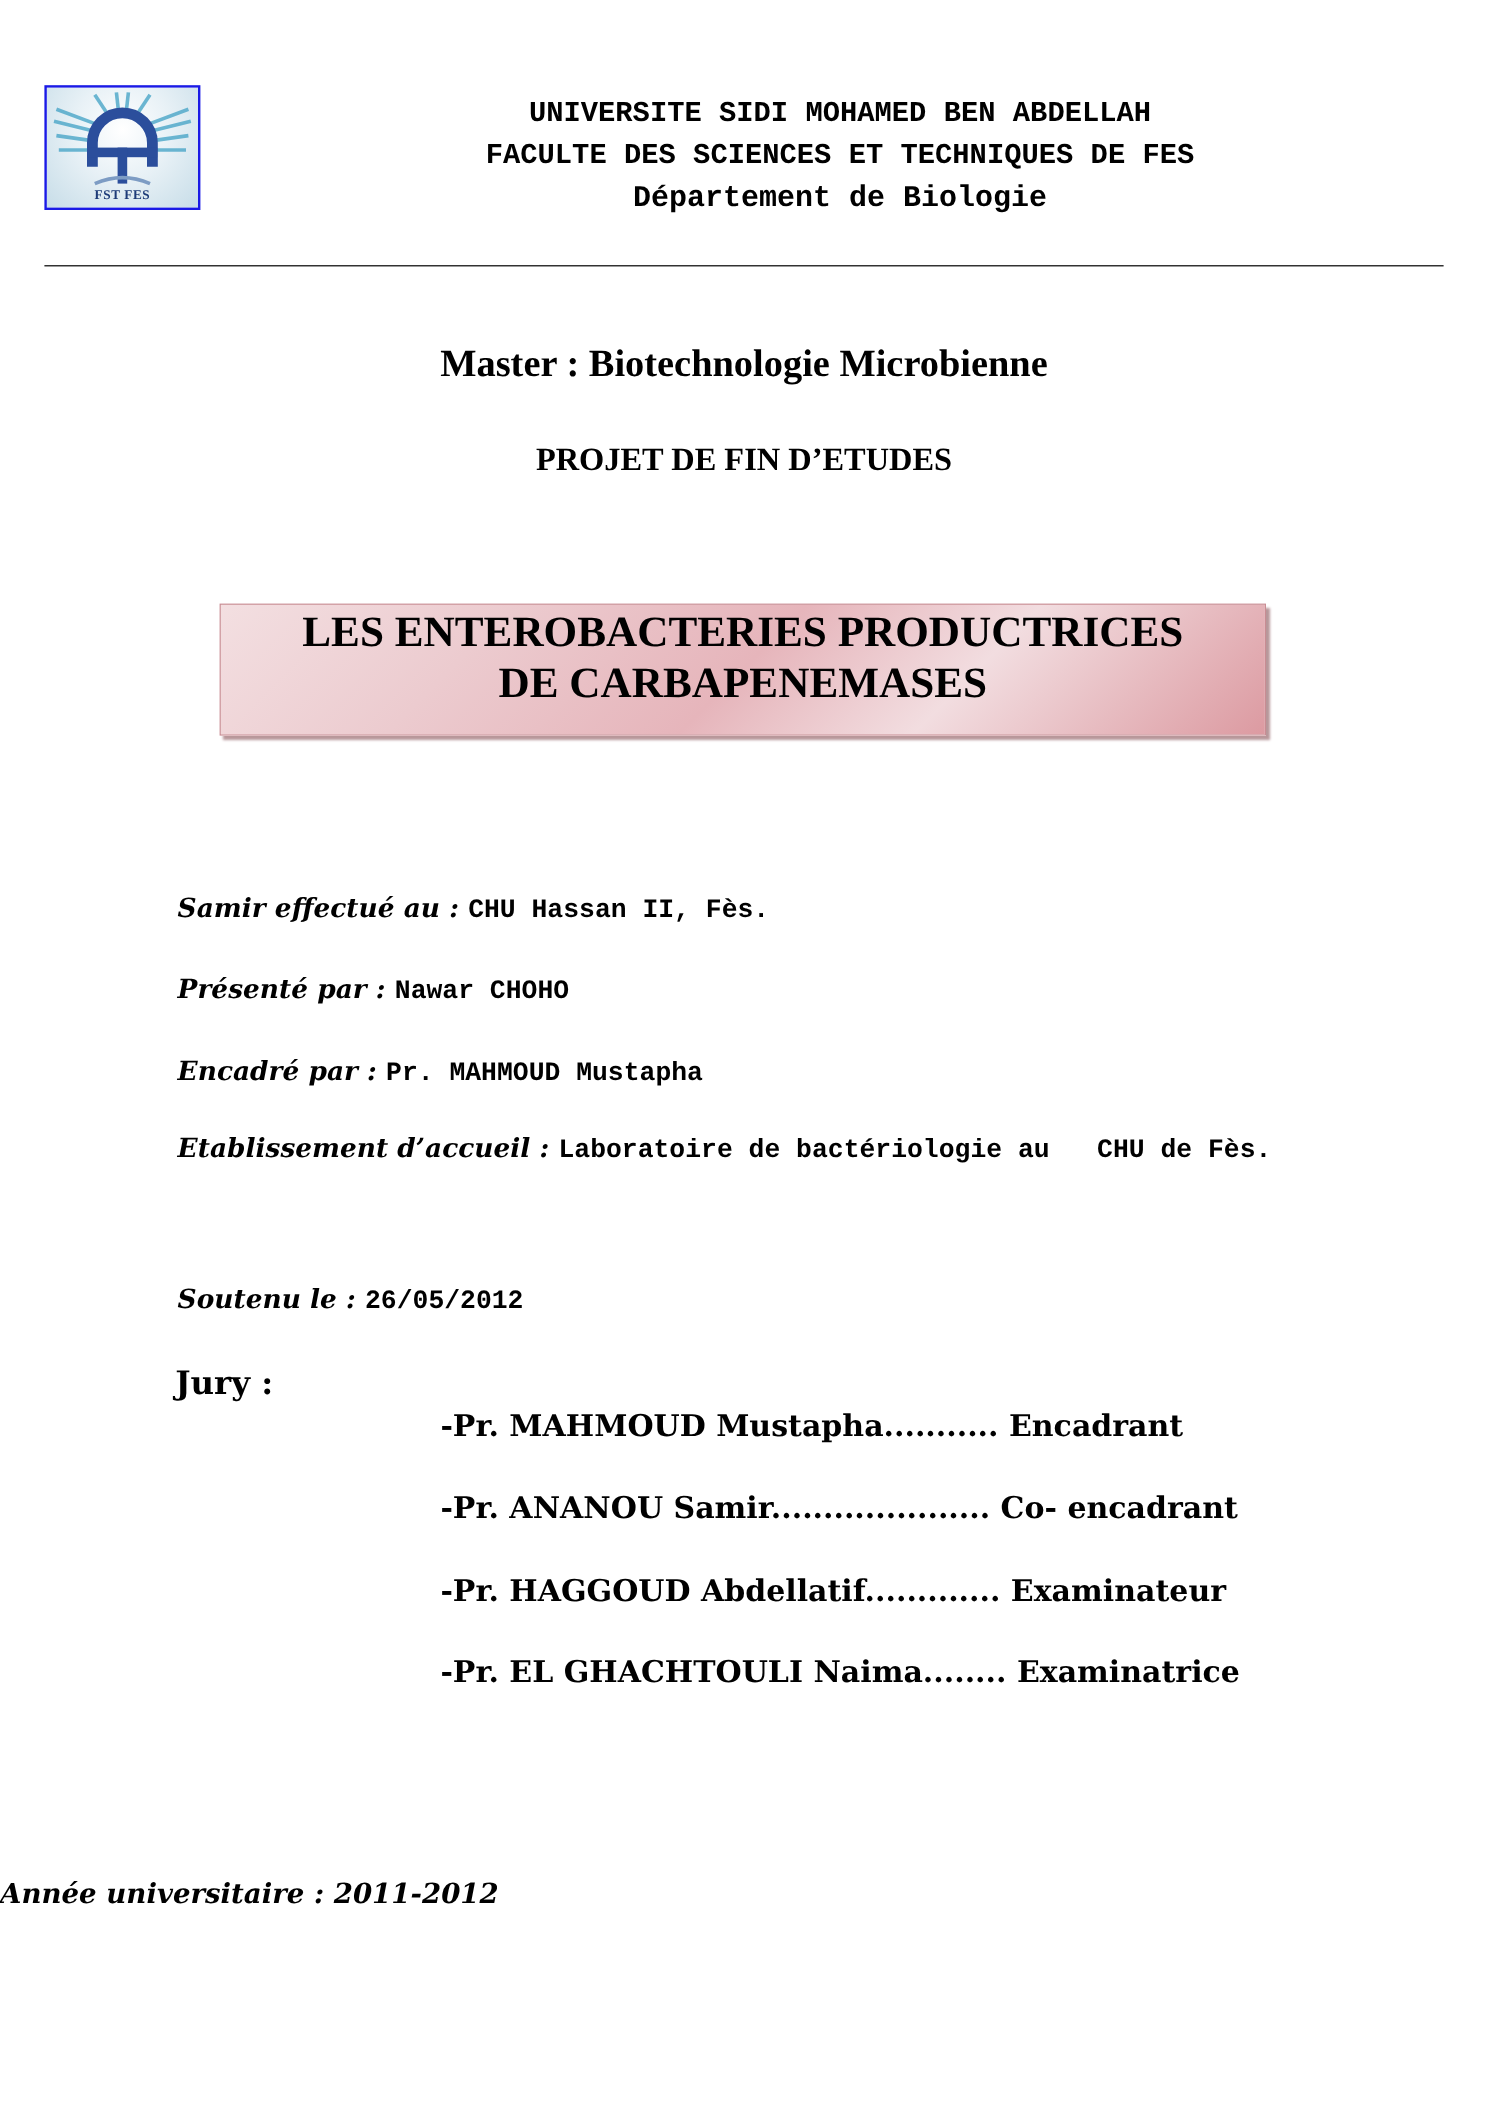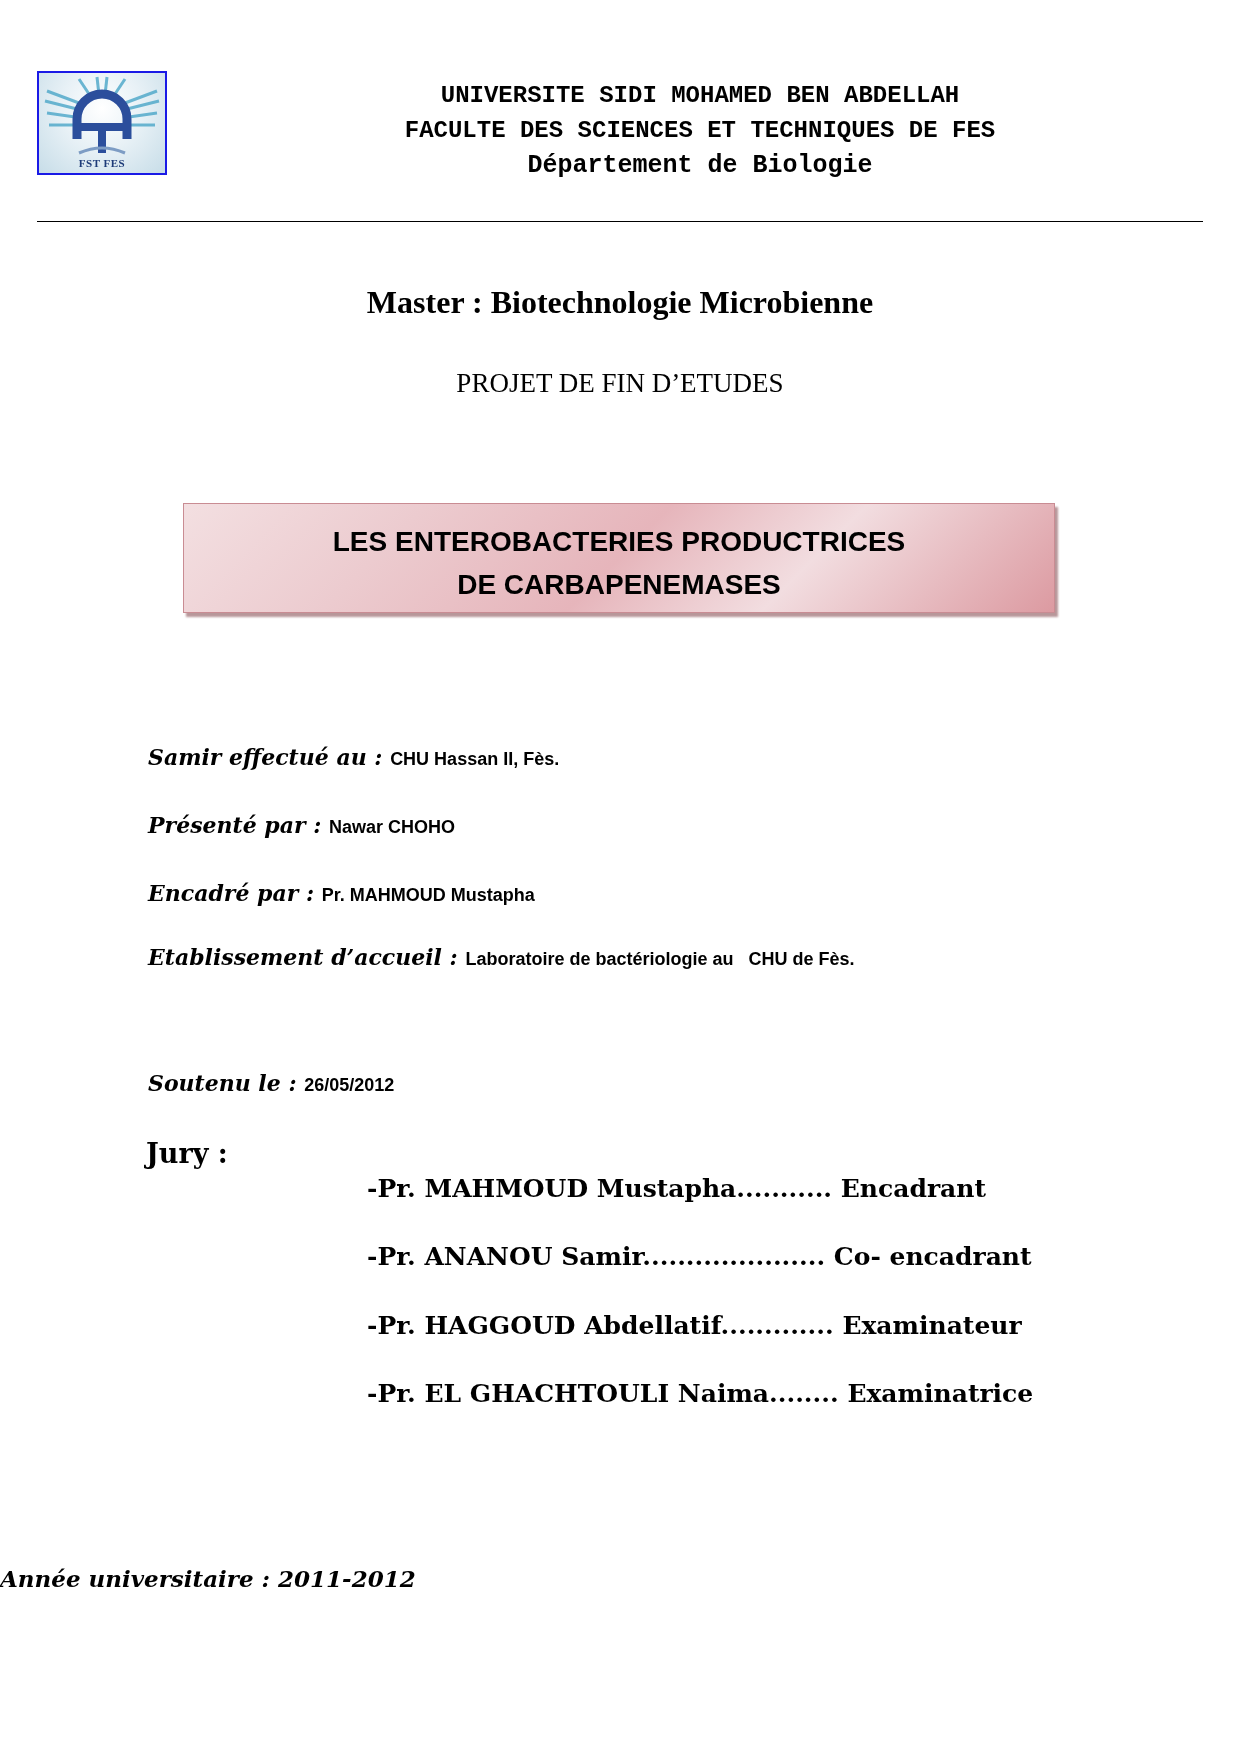--- a/index.html
+++ b/index.html
@@ -65,55 +65,55 @@
       font-family: "Liberation Serif", serif;
       font-weight: bold;
       font-size: 32px;
     }
     .pfe {
       position: absolute;
       left: 0; right: 0;
       top: 368px;
       text-align: center;
       font-family: "Liberation Serif", serif;
-      font-weight: normal;
+      font-weight: bold;
       font-size: 27px;
     }
     .title-box {
       position: absolute;
       left: 183px;
       top: 503px;
       width: 872px;
       height: 110px;
       box-sizing: border-box;
       border: 1px solid #c98c93;
       background: linear-gradient(135deg, #f3dfe1 0%, #eccbcf 25%, #e6b5bb 50%, #f2dde0 70%, #dc9aa1 100%);
       box-shadow: 3px 4px 2px #b8979a;
       text-align: center;
-      font-family: Liberation Sans, sans-serif;
-      font-weight: bold;
-      font-size: 28px;
+      font-family: Liberation Serif, serif;
+      font-weight: bold;
+      font-size: 36px;
       line-height: 43px;
-      padding-top: 16px;
+      padding-top: 1px;
     }
     .info {
       position: absolute;
       left: 148px;
       font-family: "DejaVu Serif", serif;
       white-space: nowrap;
     }
     .info .lbl {
       font-style: italic;
       font-weight: bold;
       font-size: 22px;
     }
     .info .val {
       font-weight: bold;
-      font-size: 18px;
-      font-family: Liberation Sans, sans-serif;
+      font-size: 22px;
+      font-family: Liberation Mono, monospace;
       margin-top: 16px;
     }
     .jury-label {
       position: absolute;
       left: 146px;
       top: 1138px;
       font-family: "DejaVu Serif", serif;
       font-weight: bold;
       font-size: 27px;
     }

